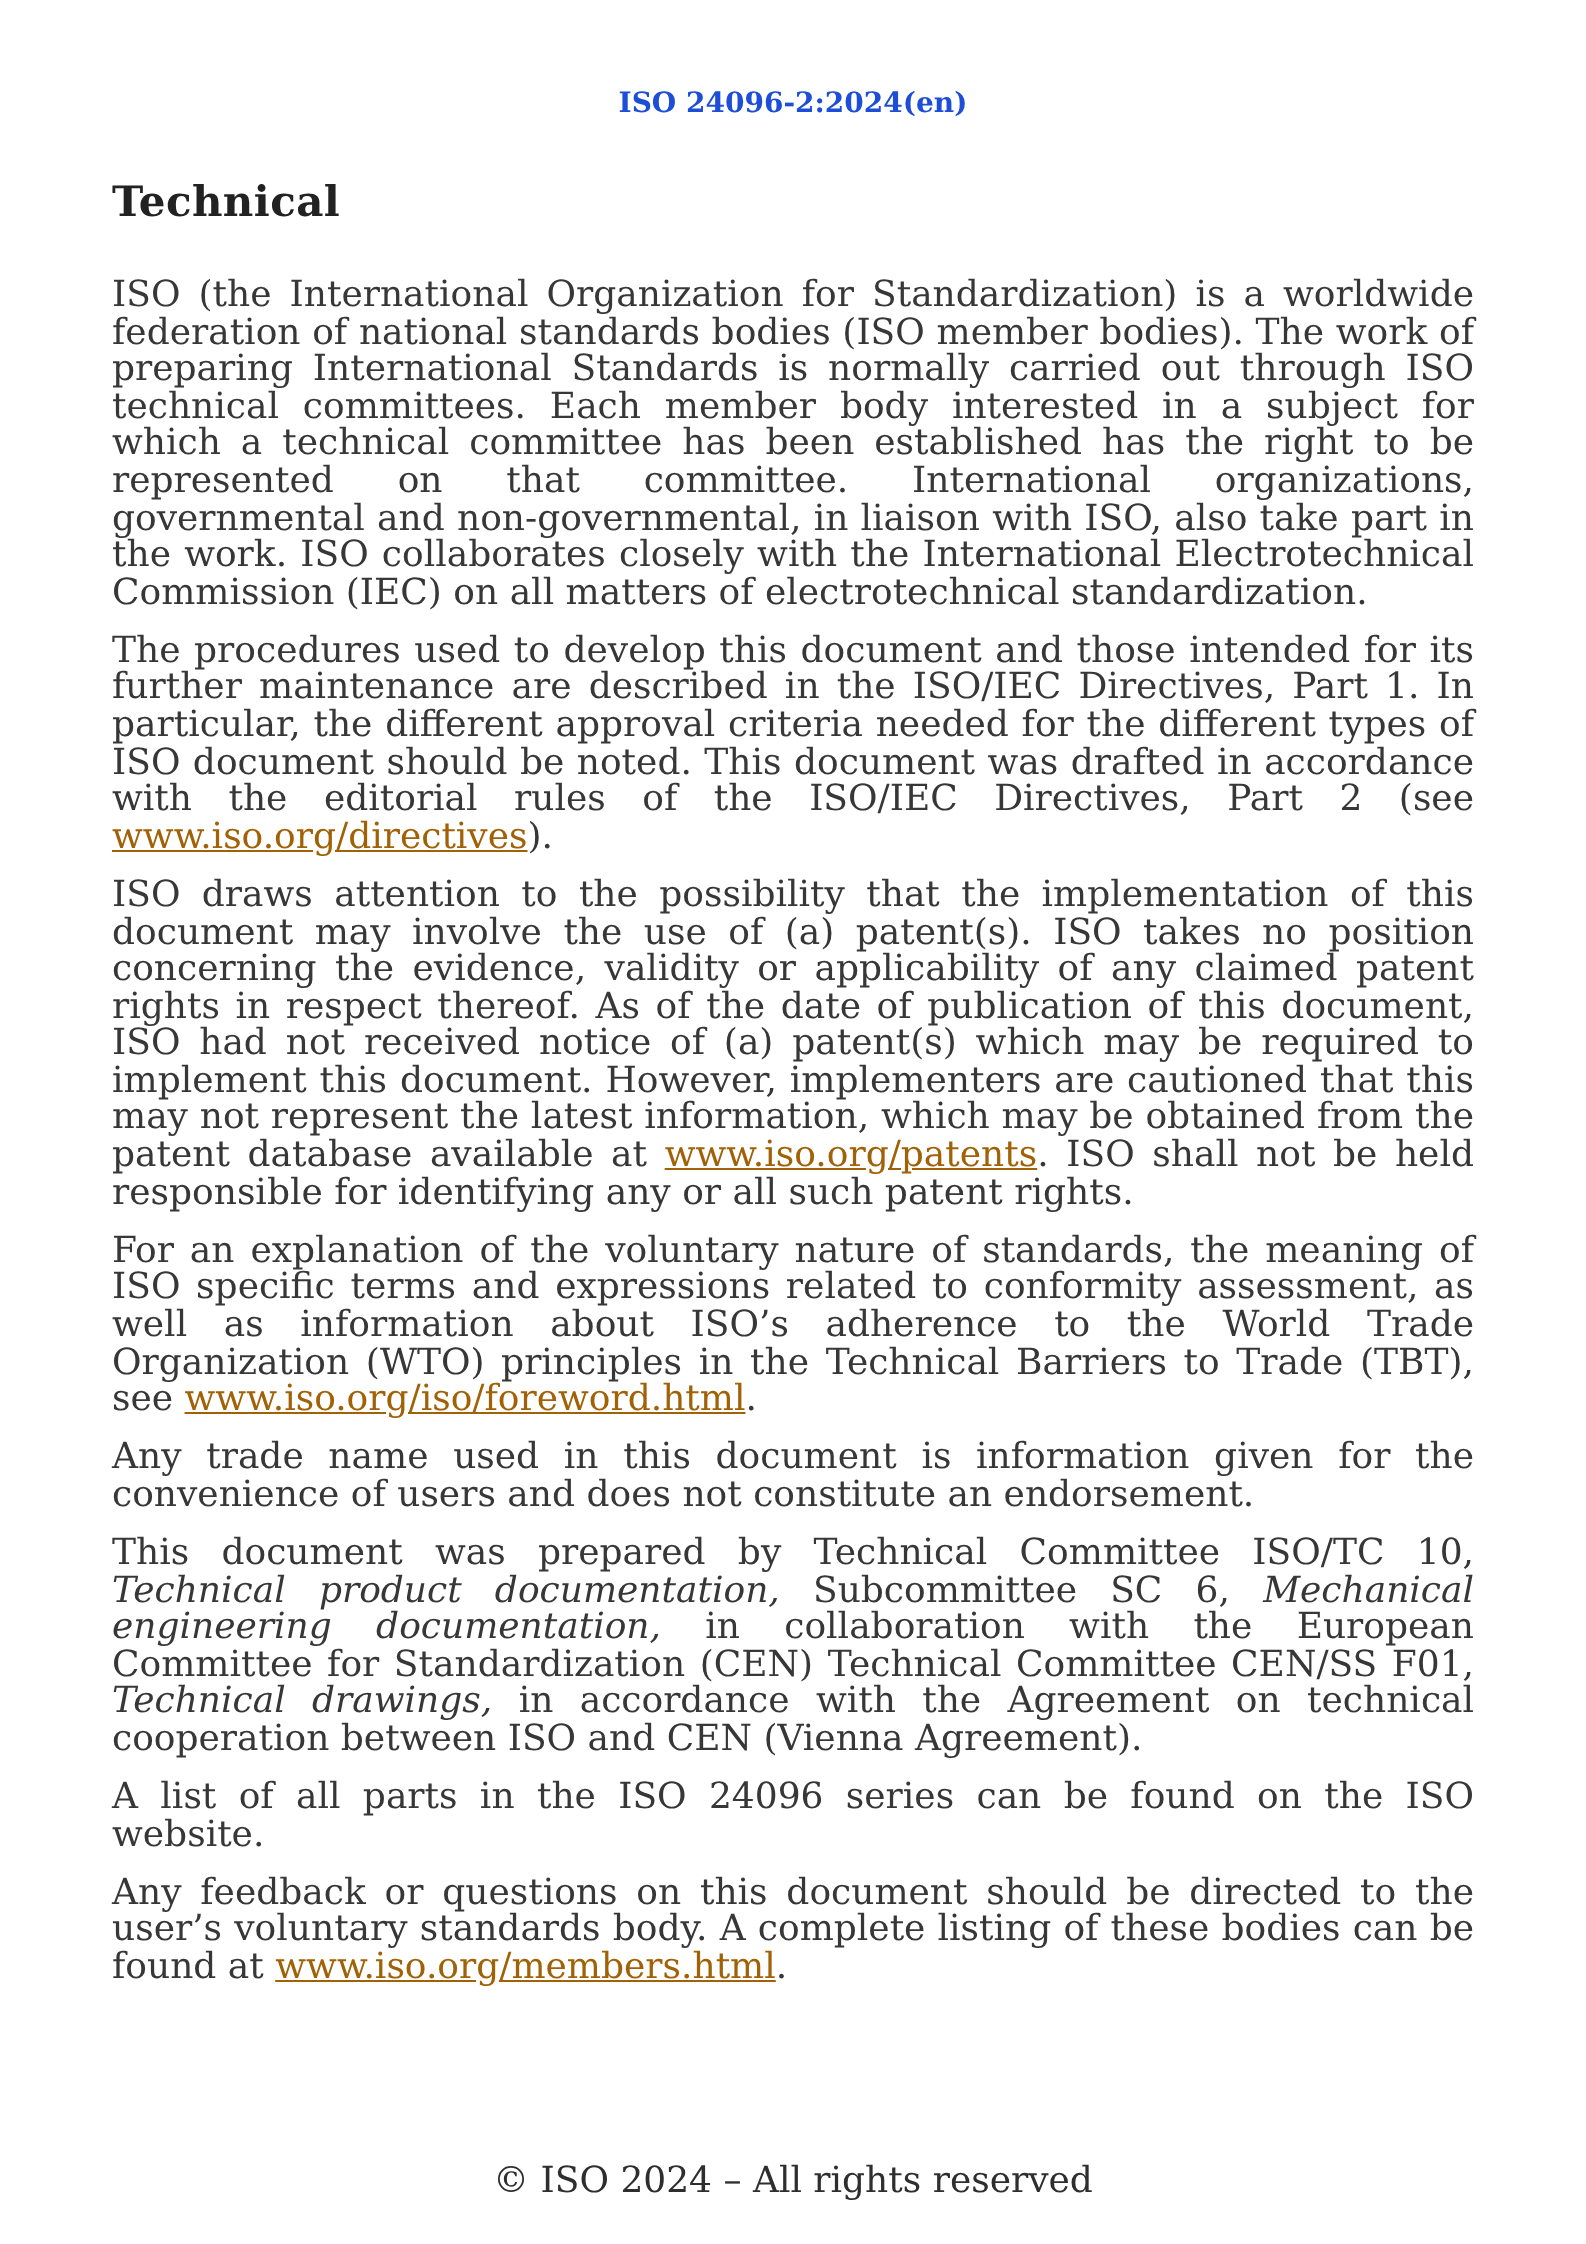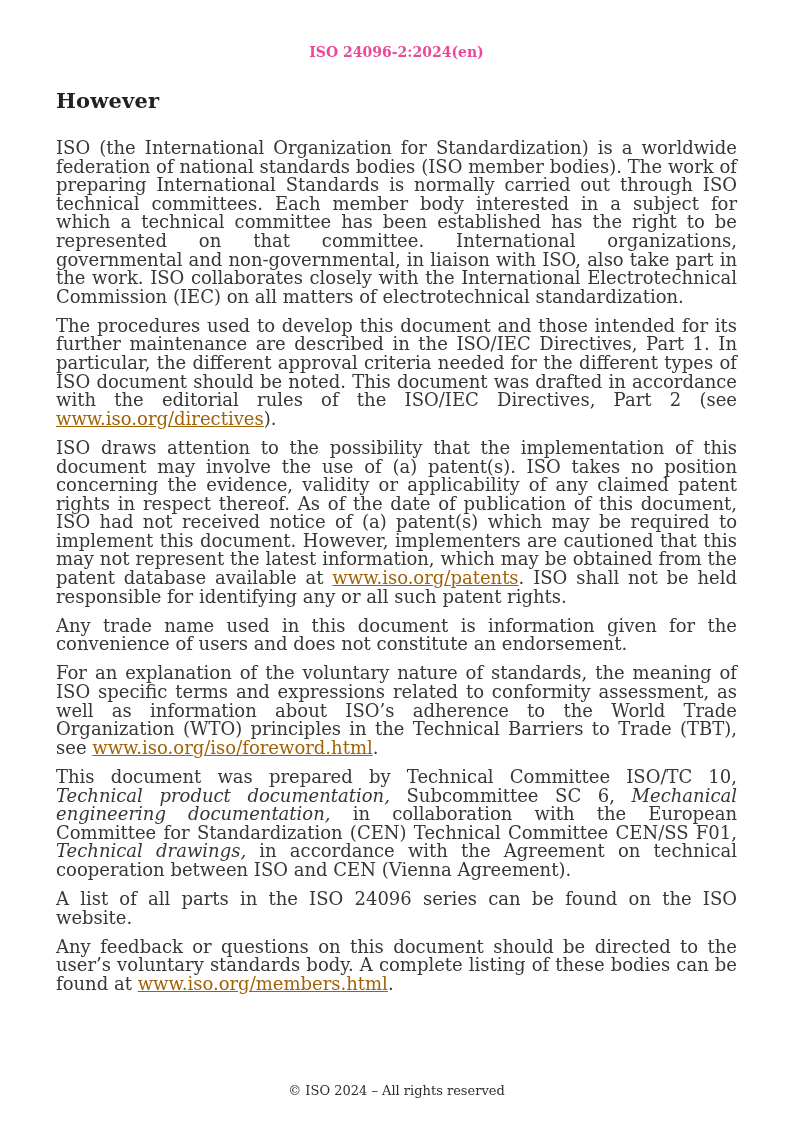--- a/index.html
+++ b/index.html
@@ -16,21 +16,21 @@
     font-family: "DejaVu Serif", serif;
     color: #373737;
     box-sizing: border-box;
     padding: 44px 56px 0 56px;
     overflow: hidden;
   }
   .doc-header {
     text-align: center;
     font-size: 14px;
     font-weight: bold;
-    color: #ec4899;
+    color: #1d4ed8;
     line-height: 17px;
   }
   h1.foreword-title {
     font-size: 21px;
     font-weight: bold;
     color: #222222;
     margin: 27px 0 25px 0;
     line-height: 26px;
     letter-spacing: 0.2px;
   }
@@ -47,56 +47,56 @@
     color: #a16207;
     text-decoration: underline;
     cursor: pointer;
   }
   .footer {
     position: absolute;
     left: 0;
     right: 0;
     bottom: 22px;
     text-align: center;
-    font-size: 13px;
+    font-size: 18px;
     line-height: 19.5px;
     color: #2e2e2e;
   }
 </style>
 </head>
 <body>
 
 <div class="page">
 
   <div class="doc-header">
     <span>ISO 24096-2:2024(en)</span>
   </div>
 
-  <h1 class="foreword-title">However</h1>
+  <h1 class="foreword-title">Technical</h1>
 
   <div class="body-text">
 
     <p>
       <span>ISO (the International Organization for Standardization) is a worldwide federation of national standards bodies (ISO member bodies). The work of preparing International Standards is normally carried out through ISO technical committees. Each member body interested in a subject for which a technical committee has been established has the right to be represented on that committee. International organizations, governmental and non-governmental, in liaison with ISO, also take part in the work. ISO collaborates closely with the International Electrotechnical Commission (IEC) on all matters of electrotechnical standardization.</span>
     </p>
 
     <p>
       <span>The procedures used to develop this document and those intended for its further maintenance are described in the ISO/IEC Directives, Part 1. In particular, the different approval criteria needed for the different types of ISO document should be noted. This document was drafted in accordance with the editorial rules of the ISO/IEC Directives, Part 2 (see </span><a class="doc-link">www.iso.org/directives</a><span>).</span>
     </p>
 
     <p>
       <span>ISO draws attention to the possibility that the implementation of this document may involve the use of (a) patent(s). ISO takes no position concerning the evidence, validity or applicability of any claimed patent rights in respect thereof. As of the date of publication of this document, ISO had not received notice of (a) patent(s) which may be required to implement this document. However, implementers are cautioned that this may not represent the latest information, which may be obtained from the patent database available at </span><a class="doc-link">www.iso.org/patents</a><span>. ISO shall not be held responsible for identifying any or all such patent rights.</span>
     </p>
 
     <p>
-      <span>Any trade name used in this document is information given for the convenience of users and does not constitute an endorsement.</span>
+      <span>For an explanation of the voluntary nature of standards, the meaning of ISO specific terms and expressions related to conformity assessment, as well as information about ISO’s adherence to the World Trade Organization (WTO) principles in the Technical Barriers to Trade (TBT), see </span><a class="doc-link">www.iso.org/iso/foreword.html</a><span>.</span>
     </p>
 
     <p>
-      <span>For an explanation of the voluntary nature of standards, the meaning of ISO specific terms and expressions related to conformity assessment, as well as information about ISO’s adherence to the World Trade Organization (WTO) principles in the Technical Barriers to Trade (TBT), see </span><a class="doc-link">www.iso.org/iso/foreword.html</a><span>.</span>
+      <span>Any trade name used in this document is information given for the convenience of users and does not constitute an endorsement.</span>
     </p>
 
     <p>
       <span>This document was prepared by Technical Committee ISO/TC 10, </span><span class="italic">Technical product documentation,</span><span> Subcommittee SC 6, </span><span class="italic">Mechanical engineering documentation,</span><span> in collaboration with the European Committee for Standardization (CEN) Technical Committee CEN/SS F01, </span><span class="italic">Technical drawings,</span><span> in accordance with the Agreement on technical cooperation between ISO and CEN (Vienna Agreement).</span>
     </p>
 
     <p>
       <span>A list of all parts in the ISO 24096 series can be found on the ISO website.</span>
     </p>
 

